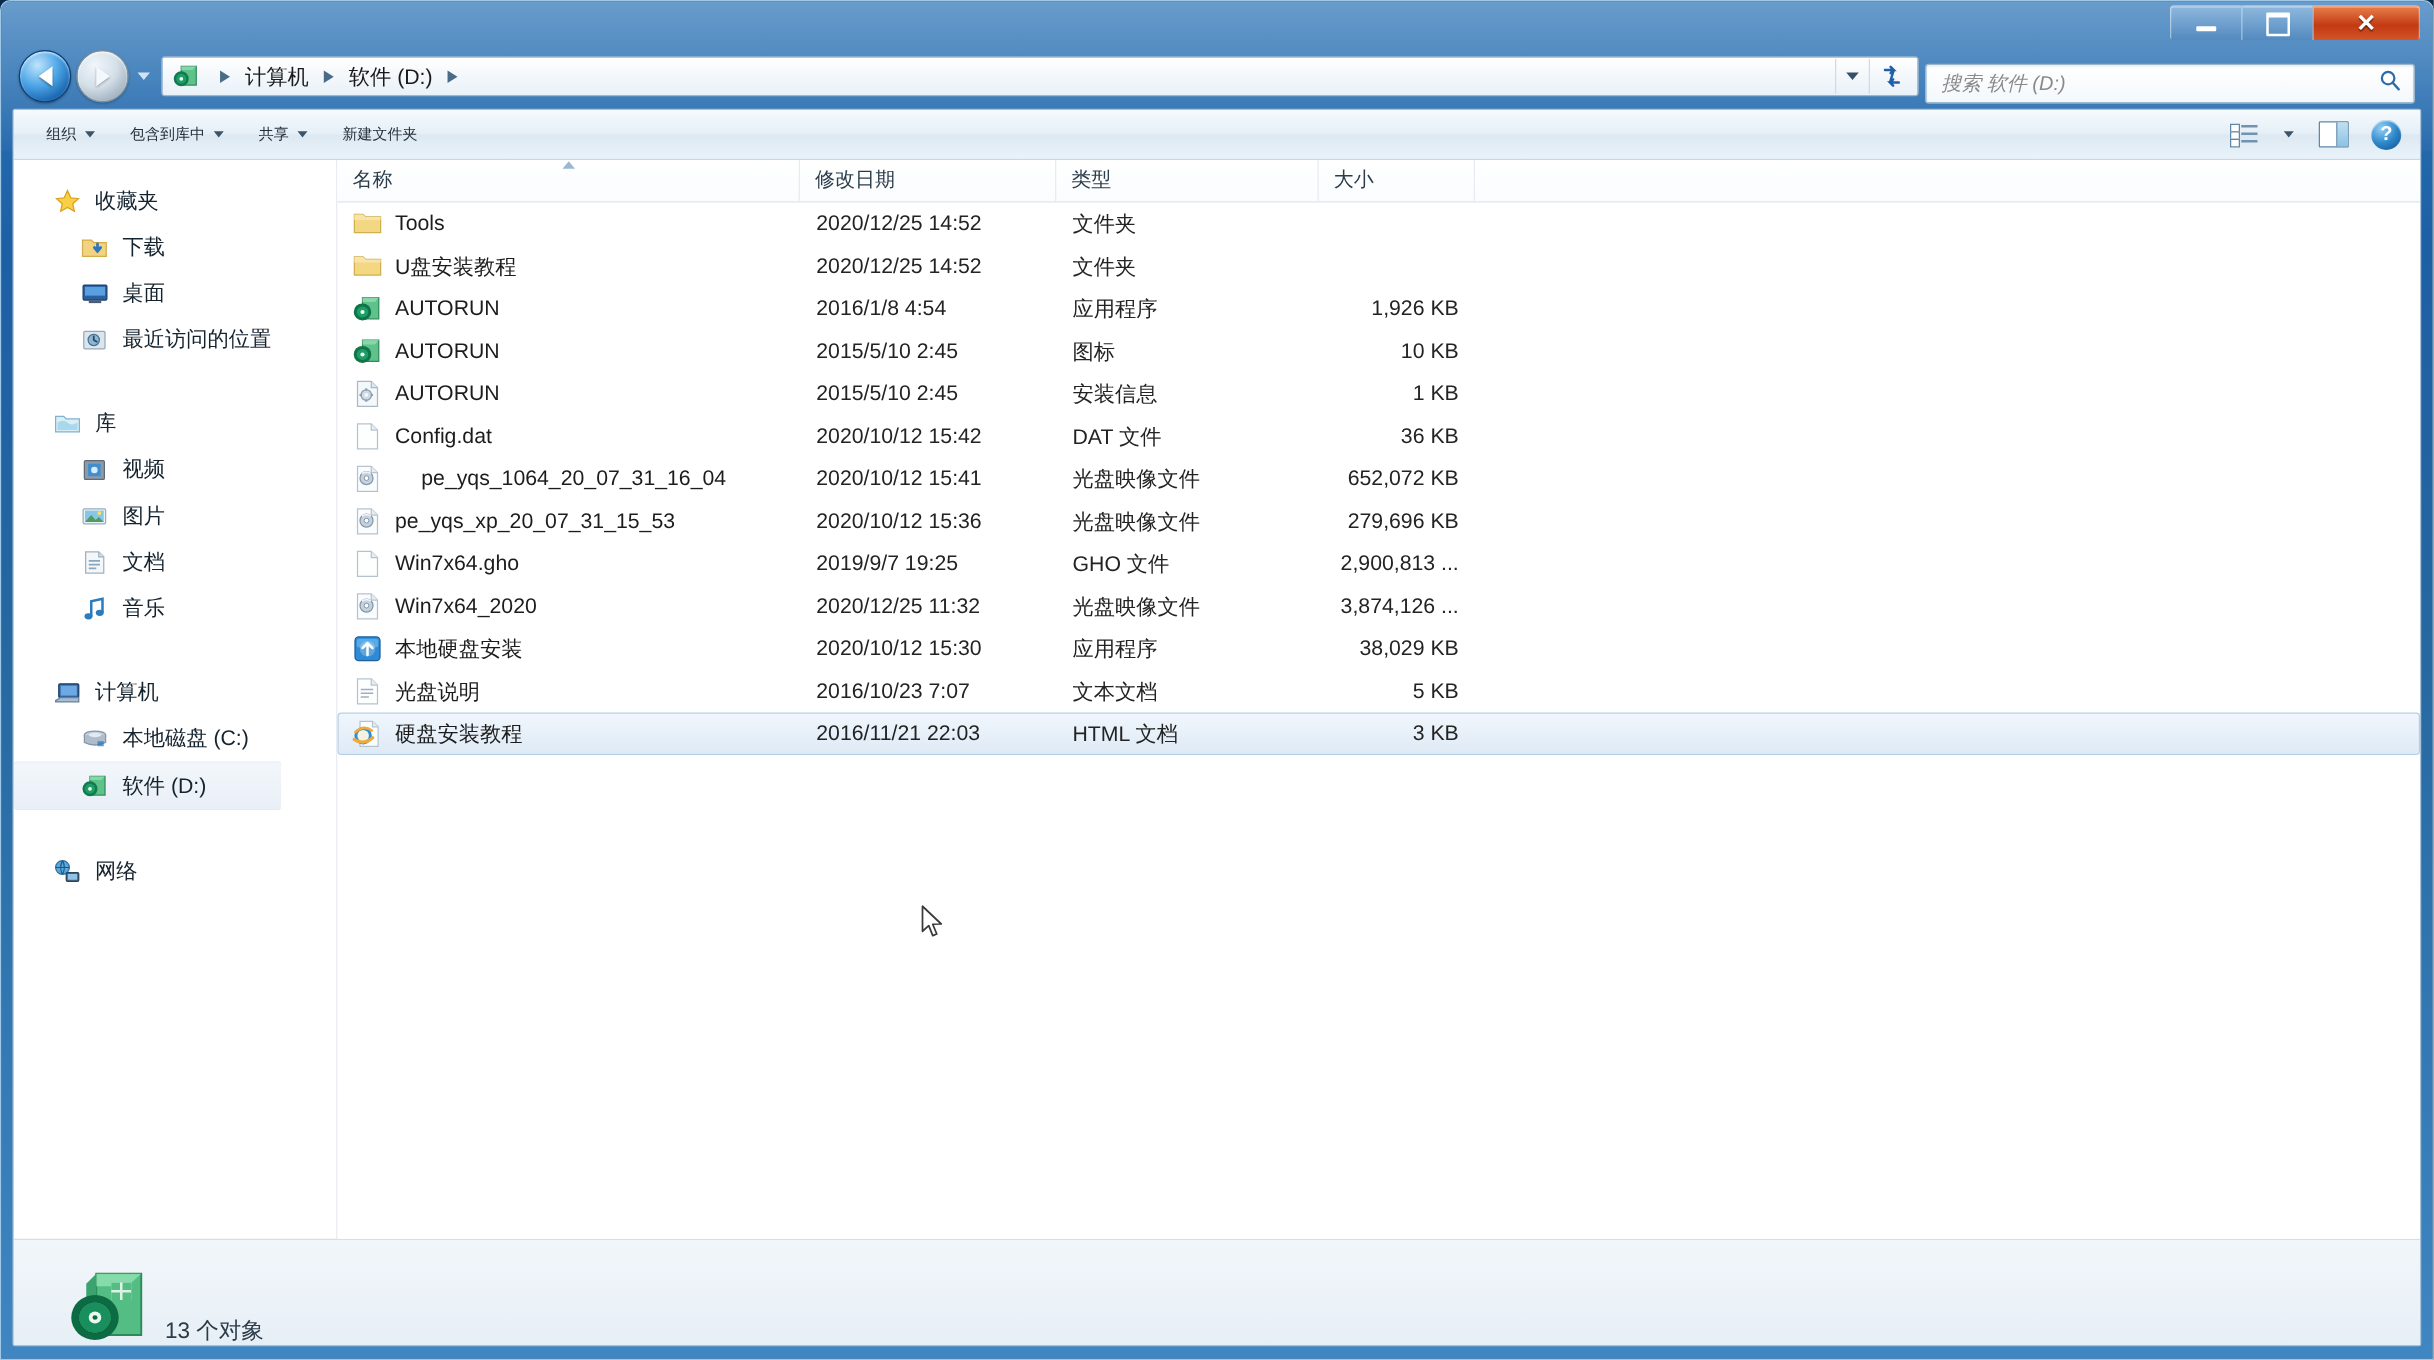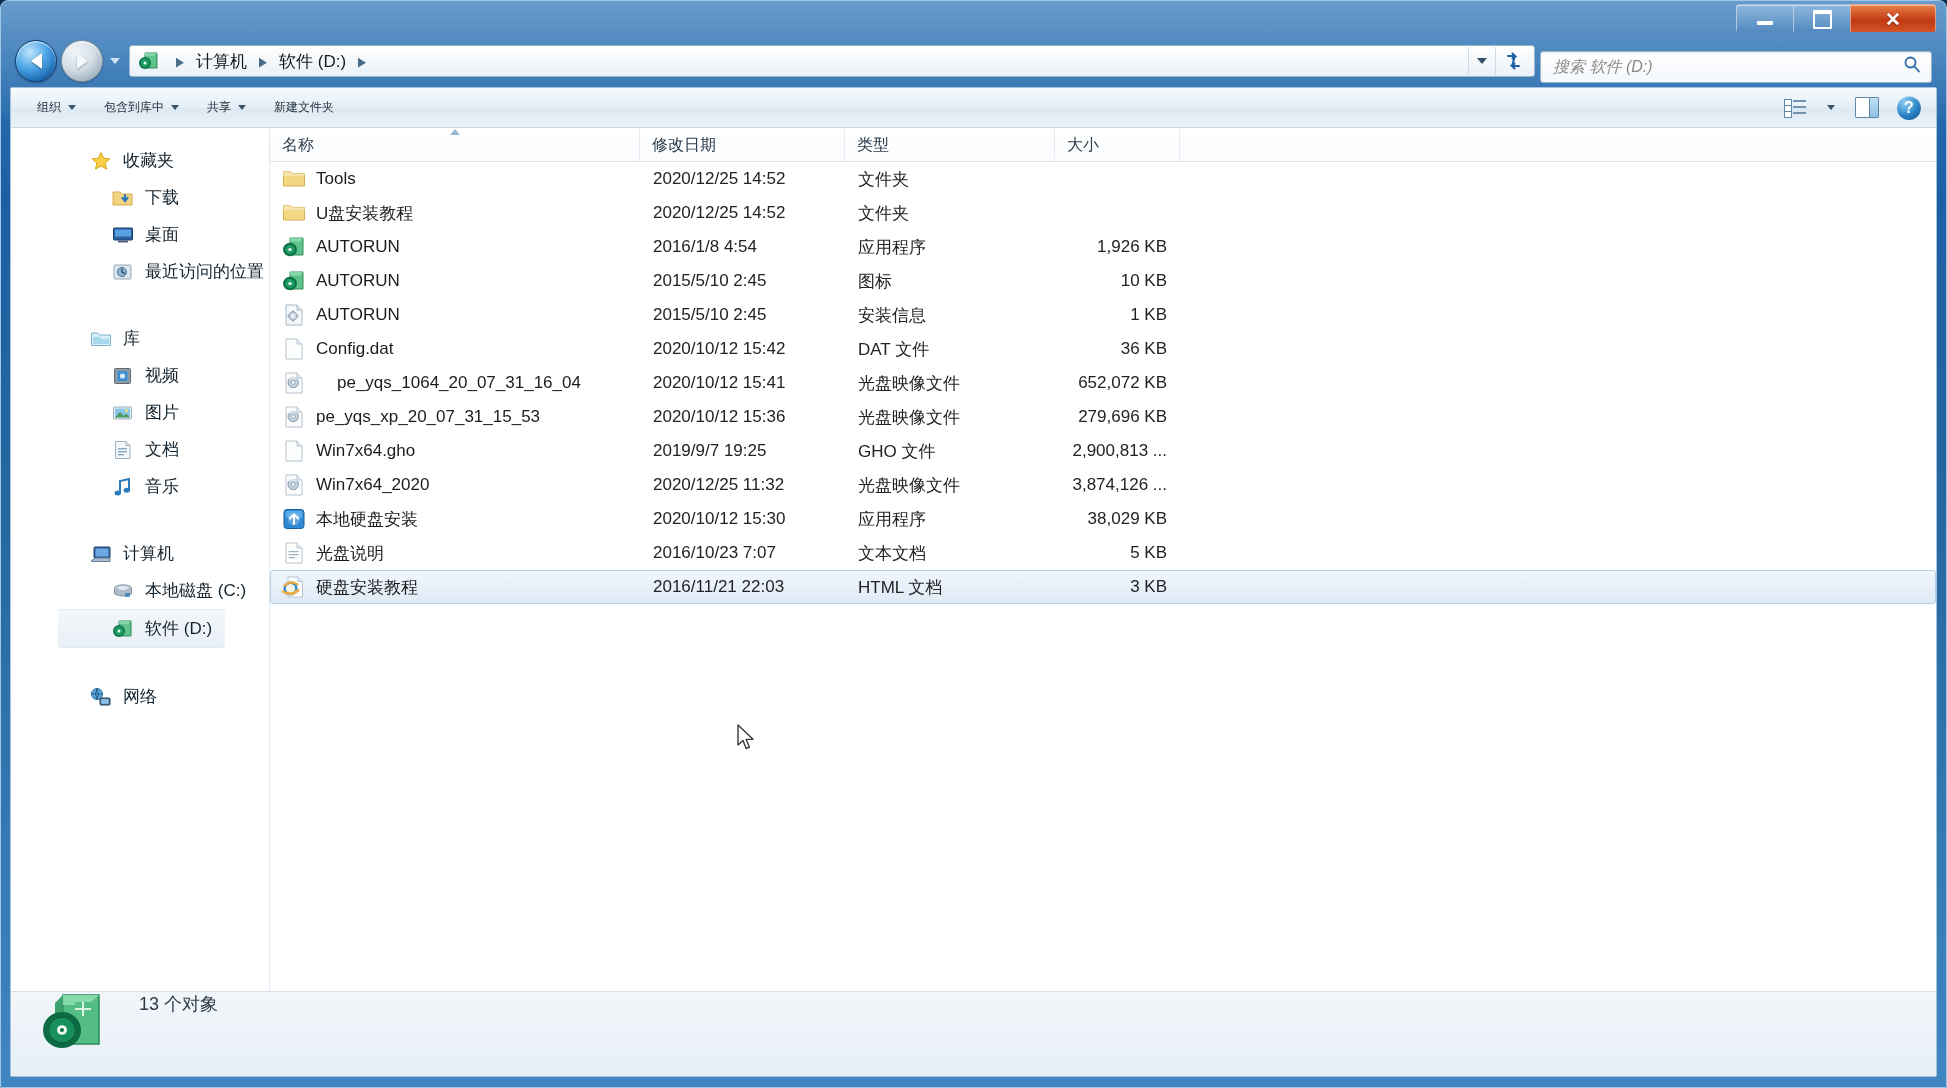--- a/index.html
+++ b/index.html
@@ -219,21 +219,21 @@
   
   .body-split { flex: 1 1 auto; display: flex; min-height: 0; }
 
   .sidebar {
     width: 258px; flex: none;
     background: #fff;
     border-right: 1px solid #e2e8ed;
     padding-top: 14px;
     overflow: hidden;
   }
-  .nav-group { margin-bottom: 4px; padding-left: 47px; }
+  .nav-group { margin-bottom: 4px; }
   .nav-row {
     display: flex; align-items: center; gap: 11px;
     height: 37px; padding-left: 32px; font-size: 17px; color: #14232e;
     white-space: nowrap;
   }
   .nav-row.child { padding-left: 54px; }
   .nav-row.selected {
     background: linear-gradient(180deg, #f3f7fb, #e8eff6);
     border-top: 1px solid #e0e9f1; border-bottom: 1px solid #e0e9f1;
     margin-right: 44px;
@@ -276,22 +276,22 @@
   .cell.date { padding-left: 12px; color: #232323; }
   .cell.type { padding-left: 12px; color: #232323; }
   .cell.size { text-align: right; padding-right: 14px; color: #232323; }
   .fico { width: 24px; height: 24px; flex: none; position: relative; }
 
   
   .statusbar {
     flex: none; height: 84px;
     background: linear-gradient(180deg, #f1f6fa, #e7eff6);
     border-top: 1px solid #d3dfe9;
-    display: flex; align-items: flex-start; gap: 32px;
-    padding-left: 30px;
+    display: flex; align-items: flex-end; gap: 11px;
+    padding-left: 44px;
   }
   .status-ico { width: 66px; height: 60px; position: relative; flex: none; }
   .status-text { font-size: 18px; color: #2b3b48; }
 
   
   .cursor { position: absolute; left: 735px; top: 723px; width: 22px; height: 30px; pointer-events: none; }
 </style>
 </head>
 <body>
 

